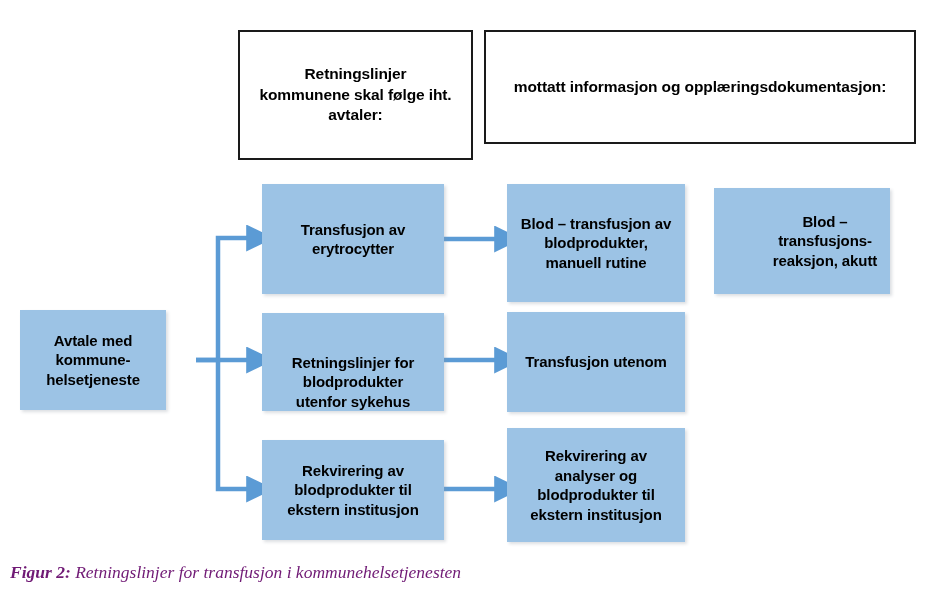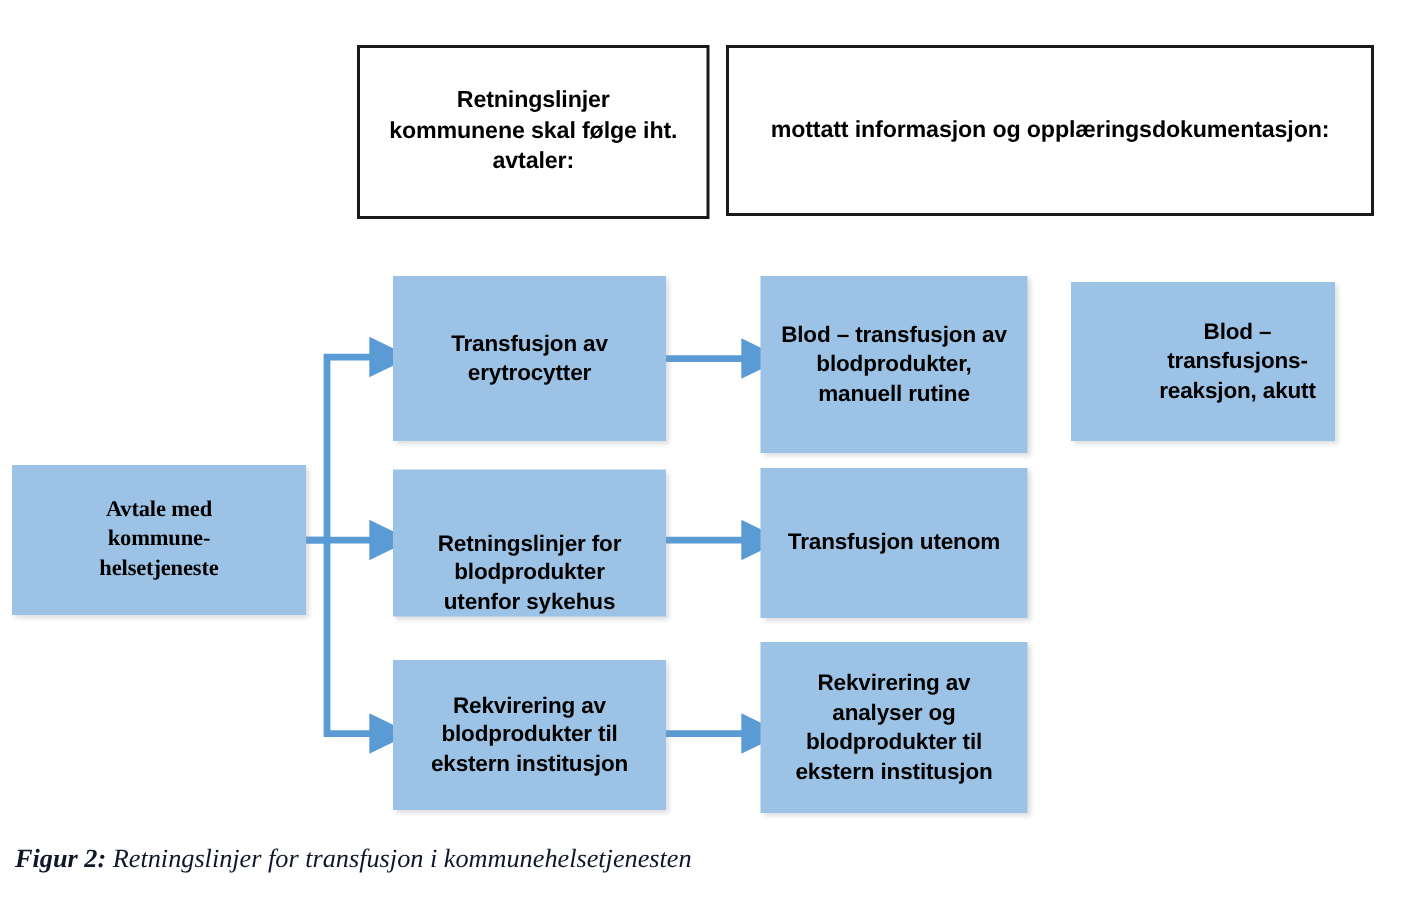--- a/index.html
+++ b/index.html
@@ -66,33 +66,33 @@
 
   
   #caption {
     position: absolute;
     left: 10px;
     top: 562px;
     width: 900px;
     font-family: "Liberation Serif", serif;
     font-size: 17.5px;
     font-style: italic;
-    color: #0f172a;
+    color: #701a75;
     white-space: nowrap;
   }
   #caption .cap-label {
     font-weight: bold;
   }
 </style>
 </head>
 <body>
 
 <div id="canvas">
 
-  <div class="hdr-box" style="left:238px; top:30px; width:235px; height:116px;">
+  <div class="hdr-box" style="left:238px; top:30px; width:235px; height:130px;">
     <div class="hdr-text" style="font-size:15.5px; width:215px;">
       <div>Retningslinjer</div>
       <div>kommunene skal følge iht.</div>
       <div>avtaler:</div>
     </div>
   </div>
 
   <div class="hdr-box" style="left:484px; top:30px; width:432px; height:114px;">
     <div class="hdr-text" style="font-size:15.5px; width:415px;">
       <div>mottatt informasjon og opplæringsdokumentasjon:</div>
@@ -122,21 +122,21 @@
       </g>
       <g>
         <path d="M444,360 L496,360" fill="none" stroke="#5B9BD5" stroke-width="4.5" marker-end="url(#ah)"></path>
       </g>
       <g>
         <path d="M444,489 L496,489" fill="none" stroke="#5B9BD5" stroke-width="4.5" marker-end="url(#ah)"></path>
       </g>
     </svg>
   </div>
 
-  <div class="blue-box" style="left:8px; top:310px; width:196px; height:100px;font-family:Liberation Serif, serif;">
+  <div class="blue-box" style="left:20px; top:310px; width:146px; height:100px;">
     <div class="blue-text" style="font-size:15px;">
       <div>Avtale med</div>
       <div>kommune-</div>
       <div>helsetjeneste</div>
     </div>
   </div>
 
   <div class="blue-box" style="left:262px; top:184px; width:182px; height:110px;">
     <div class="blue-text" style="font-size:15px;">
       <div>Transfusjon av</div>

